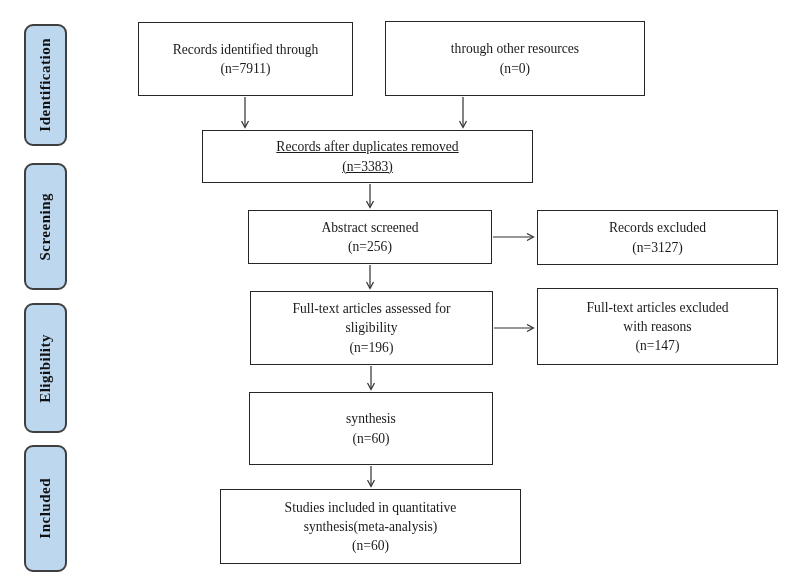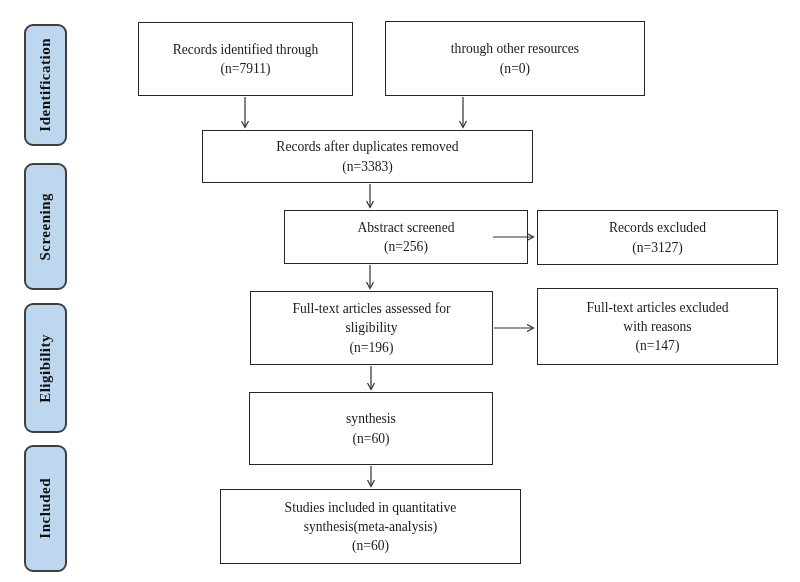--- a/index.html
+++ b/index.html
@@ -70,26 +70,26 @@
 <div class="fbox" style="left:138px; top:22px; width:215px; height:74px;">
   <span class="line">Records identified through</span>
   <span class="line">(n=7911)</span>
 </div>
 
 <div class="fbox" style="left:385px; top:21px; width:260px; height:75px;">
   <span class="line">through other resources</span>
   <span class="line">(n=0)</span>
 </div>
 
-<div class="fbox" style="left:202px; top:130px; width:331px; height:53px;">
+<div class="fbox" style="left:202px; top:130px; width:331px; height:53px;text-decoration:underline;">
   <span class="line">Records after duplicates removed</span>
   <span class="line">(n=3383)</span>
 </div>
 
-<div class="fbox" style="left:248px; top:210px; width:244px; height:54px;margin-left:36px;">
+<div class="fbox" style="left:248px; top:210px; width:244px; height:54px;">
   <span class="line">Abstract screened</span>
   <span class="line">(n=256)</span>
 </div>
 
 <div class="fbox" style="left:537px; top:210px; width:241px; height:55px;">
   <span class="line">Records excluded</span>
   <span class="line">(n=3127)</span>
 </div>
 
 <div class="fbox" style="left:250px; top:291px; width:243px; height:74px;">

